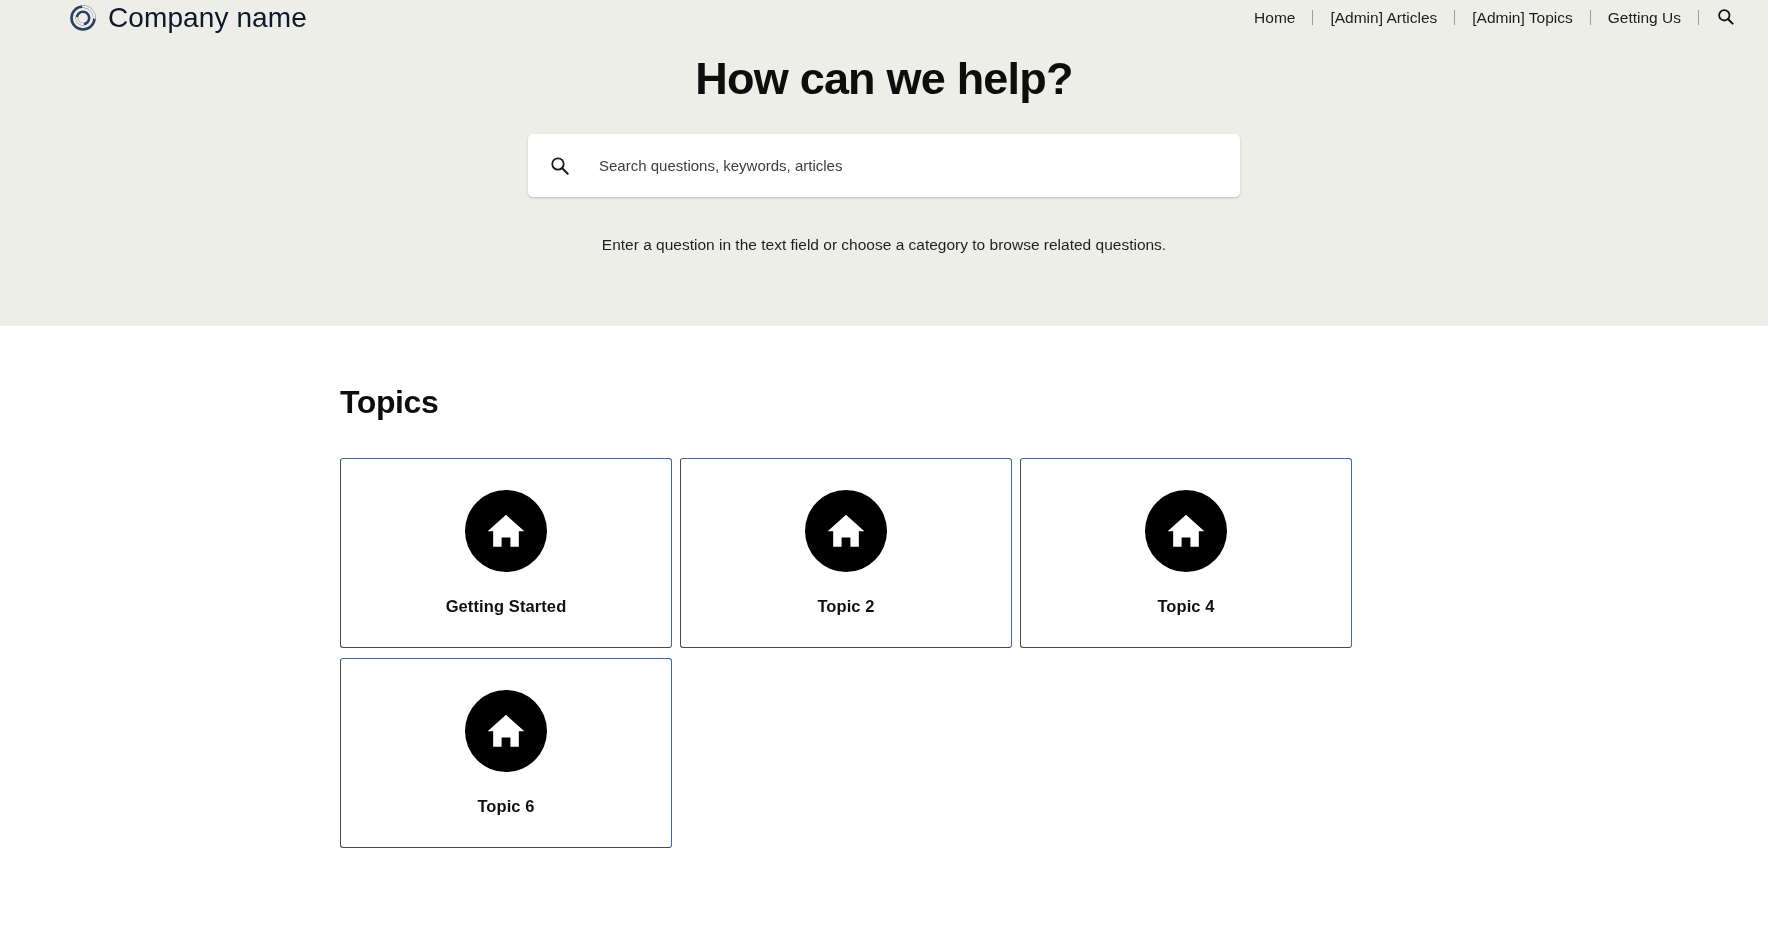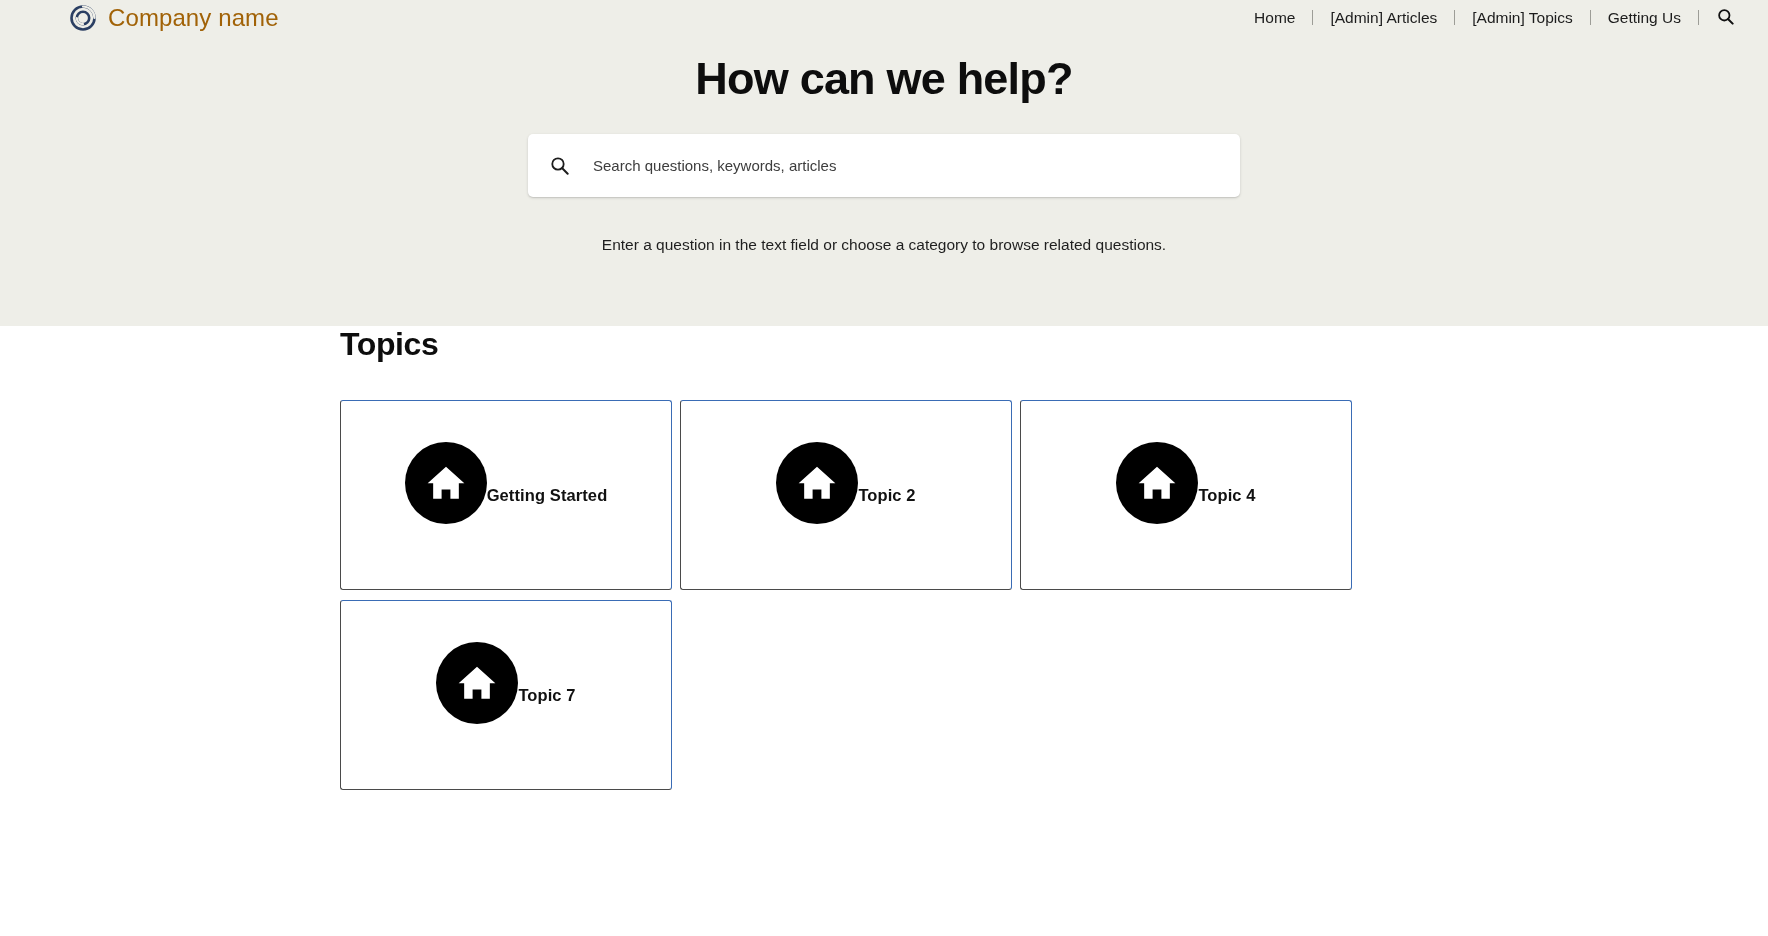--- a/index.html
+++ b/index.html
@@ -43,23 +43,23 @@
   }
 
   .brand-logo {
     width: 26px;
     height: 26px;
     display: block;
     flex: 0 0 26px;
   }
 
   .brand-name {
-    font-size: 24px;
+    font-size: 28px;
     font-weight: 400;
-    color: #a16207;
+    color: #0f172a;
     letter-spacing: 0.1px;
     line-height: 1;
   }
 
   .nav {
     display: flex;
     align-items: center;
     font-size: 15.5px;
     color: #1c1c1c;
     margin-top: 1px;
@@ -111,21 +111,21 @@
   .searchbar {
     width: 712px;
     height: 63px;
     background: #ffffff;
     border: none;
     border-radius: 5px;
     box-shadow: 0 1px 3px rgba(0,0,0,0.14), 0 1px 1px rgba(0,0,0,0.07);
     display: flex;
     align-items: center;
     padding: 0 22px;
-    gap: 24px;
+    gap: 30px;
     cursor: text;
   }
 
   .search-icon-lg {
     flex: 0 0 19px;
     width: 19px;
     height: 19px;
     color: #1d1d1d;
     display: block;
   }
@@ -160,39 +160,40 @@
     width: 1136px;
     margin: 0 auto;
     padding-left: 24px;
   }
 
   .section-title {
     font-size: 32px;
     font-weight: 700;
     color: #0d0d0d;
     letter-spacing: -0.4px;
+    padding-top: 58px;
     margin-bottom: 37px;
   }
 
   .topic-grid {
     display: grid;
     grid-template-columns: repeat(3, 332px);
     gap: 10px 8px;
     width: 1010px;
   }
 
   .topic-card {
     height: 190px;
     background: #ffffff;
     border: 1px solid #3a6cb5;
     border-bottom-color: #4a4a4a;
     border-left-color: #4a4a4a;
     border-radius: 3px;
     display: flex;
-    flex-direction: row;
+    flex-direction: column;
     align-items: center;
     justify-content: center;
     cursor: pointer;
     text-decoration: none;
     color: inherit;
   }
 
   .topic-icon {
     width: 82px;
     height: 82px;
@@ -307,18 +308,18 @@
       </a>
 
 
 
       <a class="topic-card" href="#">
         <span class="topic-icon">
           <svg viewBox="0 0 24 24" aria-hidden="true">
               <path fill="#ffffff" d="M12 3.2 L22 12.1 h-3 V20.6 h-4.6 v-5.1 h-4.8 v5.1 H5 V12.1 H2 Z"></path>
             </svg>
         </span>
-        <span class="topic-label">Topic 7</span>
+        <span class="topic-label">Topic 6</span>
       </a>
 
     </div>
   </div>
 </div>
 
 </body></html>

